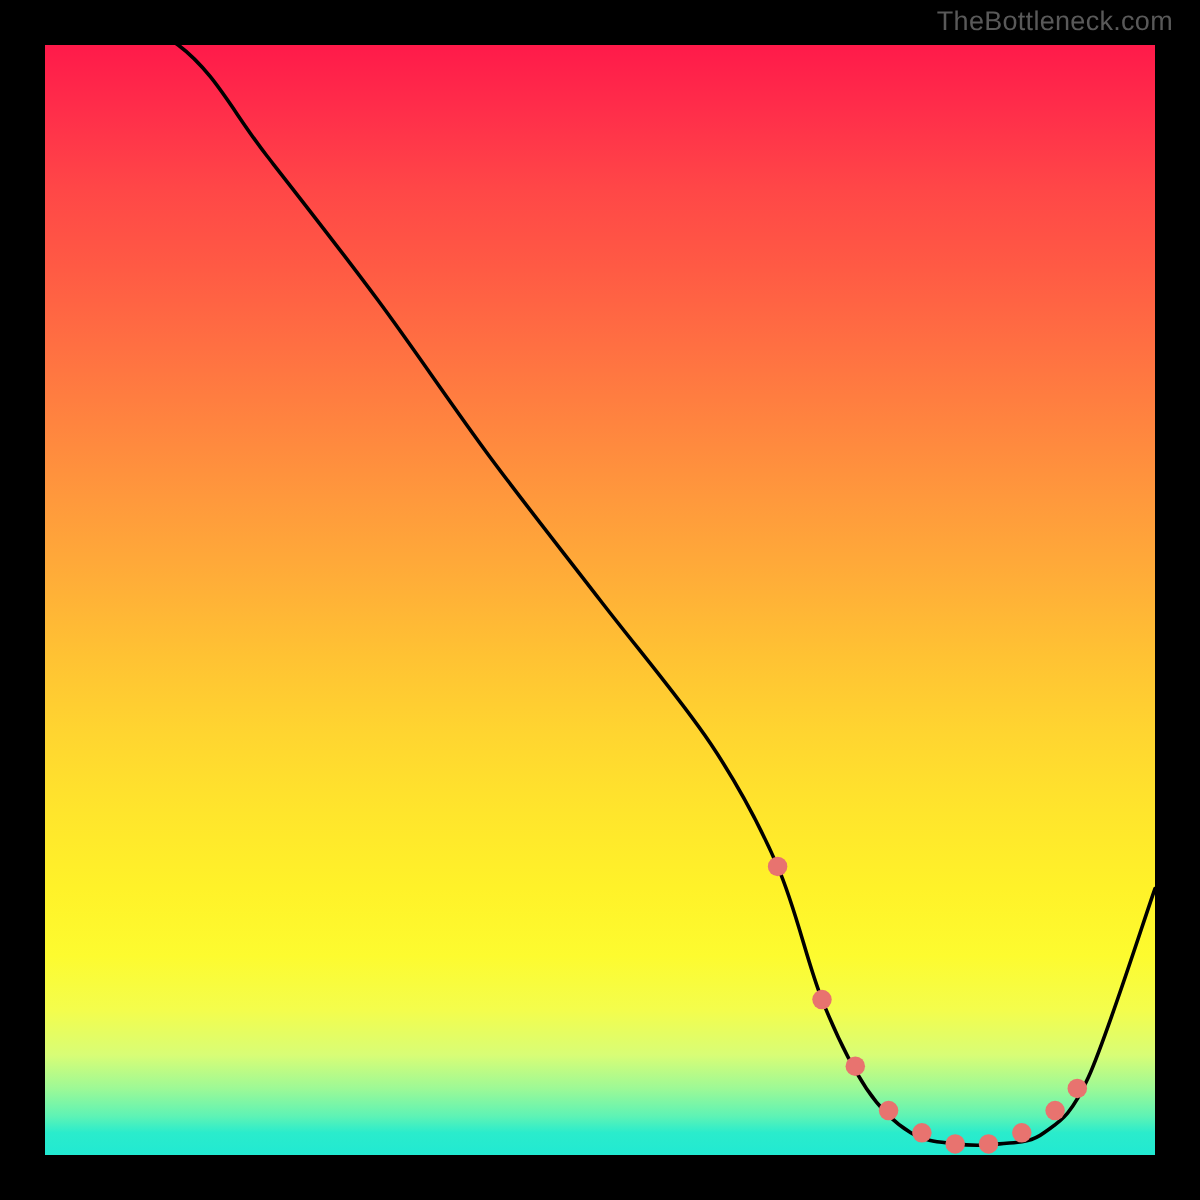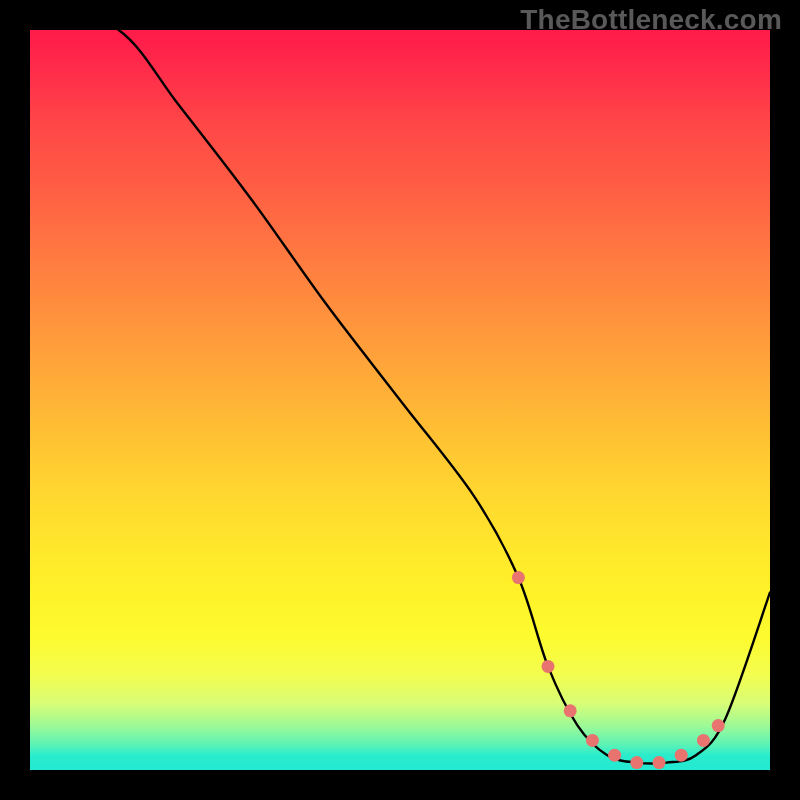--- a/index.html
+++ b/index.html
@@ -9,22 +9,22 @@
     background: #000;
     position: relative;
     font-family: Arial, sans-serif;
     overflow: hidden;
   }
   .watermark {
     position: absolute;
     top: 4px;
     right: 18px;
     color: #595959;
-    font-size: 28px;
-    font-weight: 700;
+    font-size: 18px;
+    font-weight: 400;
     z-index: 10;
     letter-spacing: 0.2px;
   }
   .plot-area {
     position: absolute;
     left: 30px;
     top: 30px;
     width: 740px;
     height: 740px;
     background: linear-gradient(to bottom,

